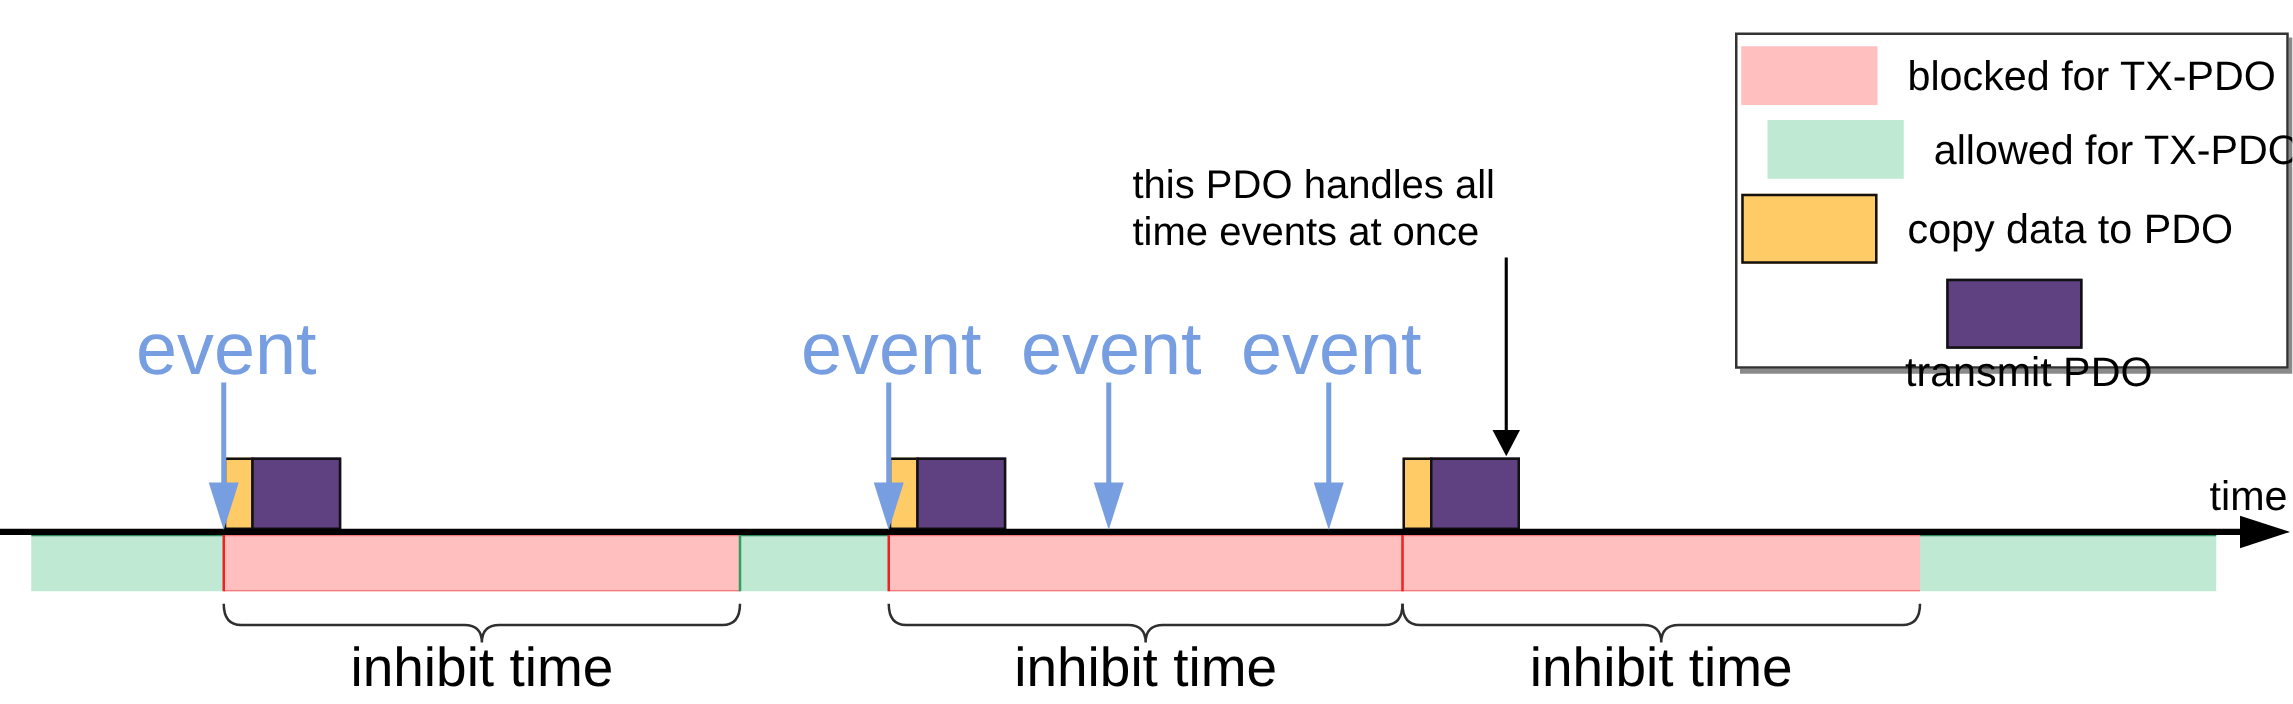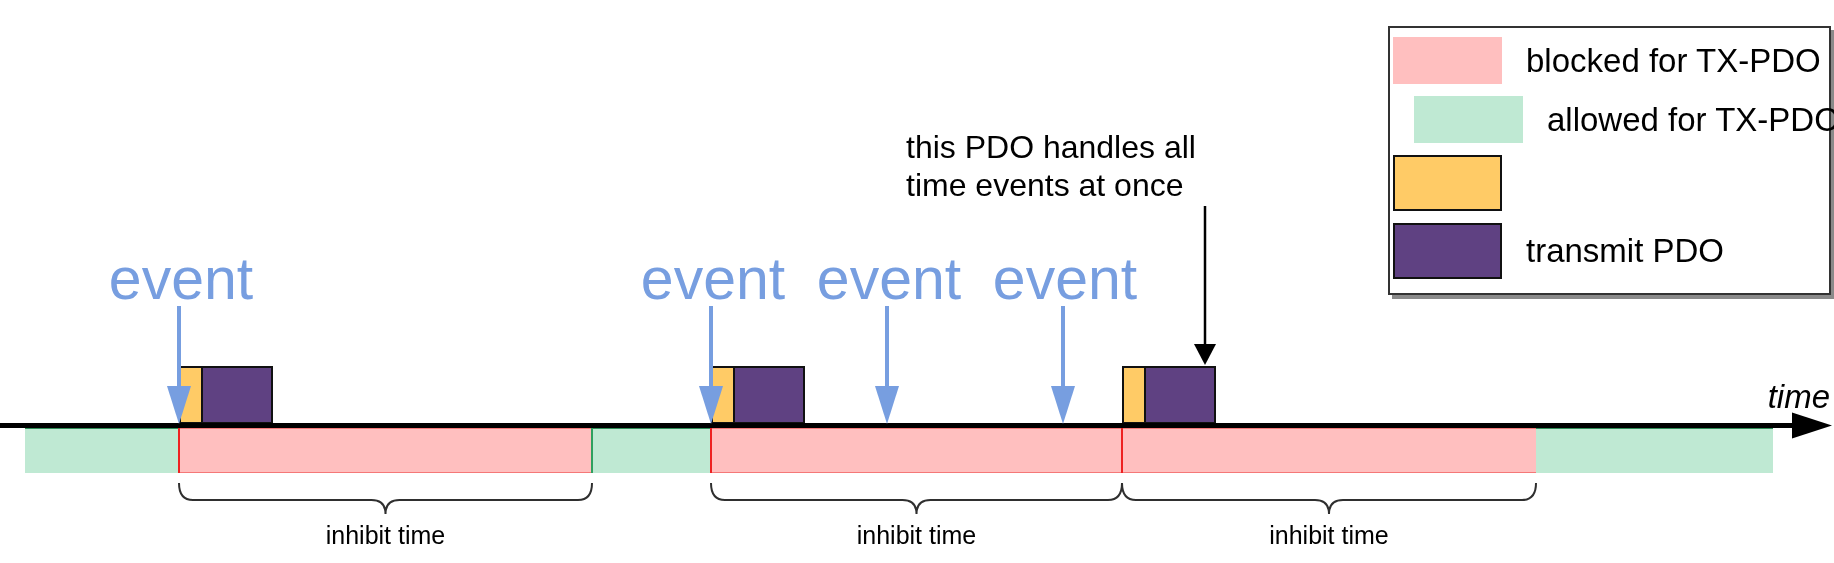--- a/index.html
+++ b/index.html
@@ -14,30 +14,30 @@
   .seg.blocked{border-bottom:1px solid #f57878;border-top:1px solid #f57878;}
   .seg.allowed{border-top:1px solid #2e8b57;}
   .divider{position:absolute;top:428px;height:45px;width:2px;}
   .pdo-block{position:absolute;box-sizing:border-box;border:2px solid #111;}
   .event-label{
     position:absolute;top:254px;transform:translateX(-50%);
     font-size:59px;line-height:50px;white-space:nowrap;
   }
   .inhibit-label{
     position:absolute;top:517px;transform:translateX(-50%);
-    font-size:25px;line-height:36px;color:#000;white-space:nowrap;
+    font-size:44px;line-height:36px;color:#000;white-space:nowrap;
   }
   #overlay{position:absolute;left:0;top:0;pointer-events:none;}
   #annotation{
     position:absolute;left:906px;top:128px;
     font-size:32px;line-height:38px;color:#000;white-space:nowrap;
   }
   #time-label{
     position:absolute;right:4px;top:380px;
-    font-size:33px;line-height:34px;color:#000;font-style:italic;
+    font-size:33px;line-height:34px;color:#000;
   }
   #legend{
     position:absolute;left:1388px;top:3px;width:443px;height:269px;
     box-sizing:border-box;background:#fff;
     border:2px solid #333;box-shadow:4px 4px 0 #8a8a8a;
     padding:9px 0 0 3px;
     margin-top:23px;
   }
   .legend-row{display:flex;align-items:center;margin-bottom:12px;}
   .legend-swatch{width:109px;height:47px;box-sizing:border-box;flex:0 0 auto;}
@@ -97,22 +97,23 @@
       <div class="legend-row" style="height: 47px;">
         <div class="legend-swatch" style="background: rgb(255, 191, 191);"></div>
         <div class="legend-text">blocked for TX-PDO</div>
       </div>
       <div class="legend-row" style="height: 47px; padding-left: 21px;">
         <div class="legend-swatch" style="background: rgb(191, 233, 211);"></div>
         <div class="legend-text">allowed for TX-PDO</div>
       </div>
       <div class="legend-row" style="height: 56px;">
         <div class="legend-swatch stroked" style="background: rgb(255, 203, 102);"></div>
+        <div class="legend-text">copy data to PDO</div>
       </div>
-      <div class="legend-row" style="height: 56px;">
+      <div class="legend-row" style="height: 56px; flex-direction: column;">
         <div class="legend-swatch stroked" style="background: rgb(95, 65, 130);"></div>
         <div class="legend-text">transmit PDO</div>
       </div>
     </div>
 
 <div class="inhibit-label" style="left: 385.5px;">inhibit time</div>
     <div class="inhibit-label" style="left: 916.5px;">inhibit time</div>
     <div class="inhibit-label" style="left: 1329px;">inhibit time</div>
   </div>
 

